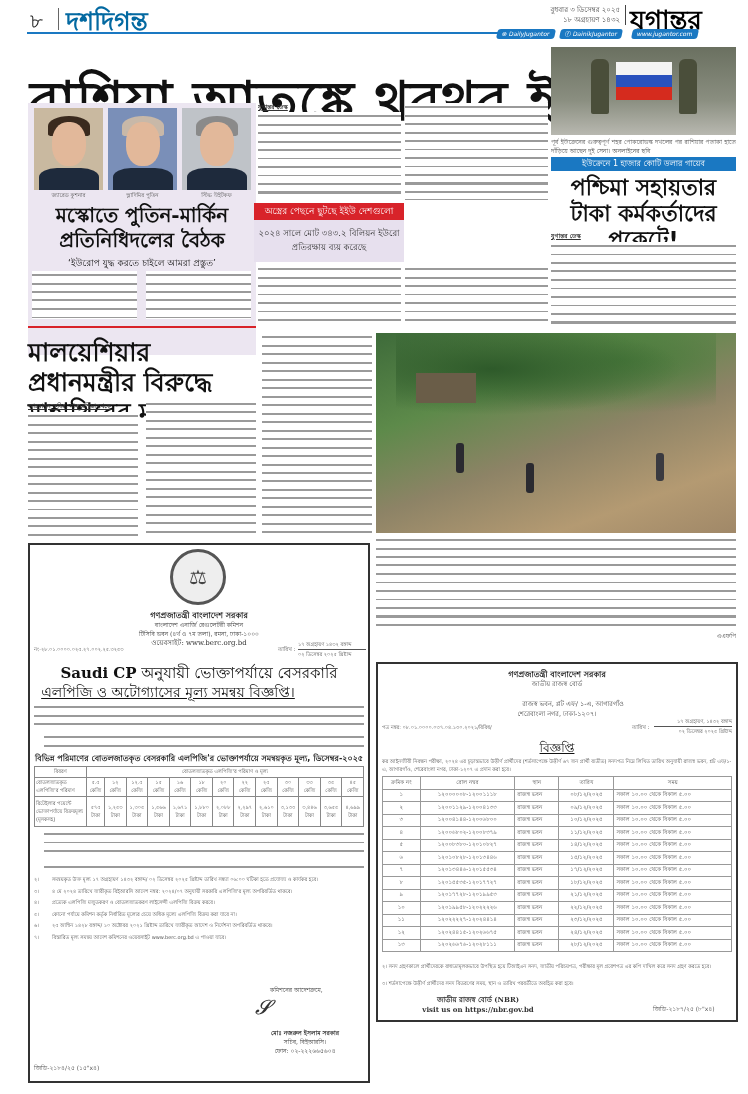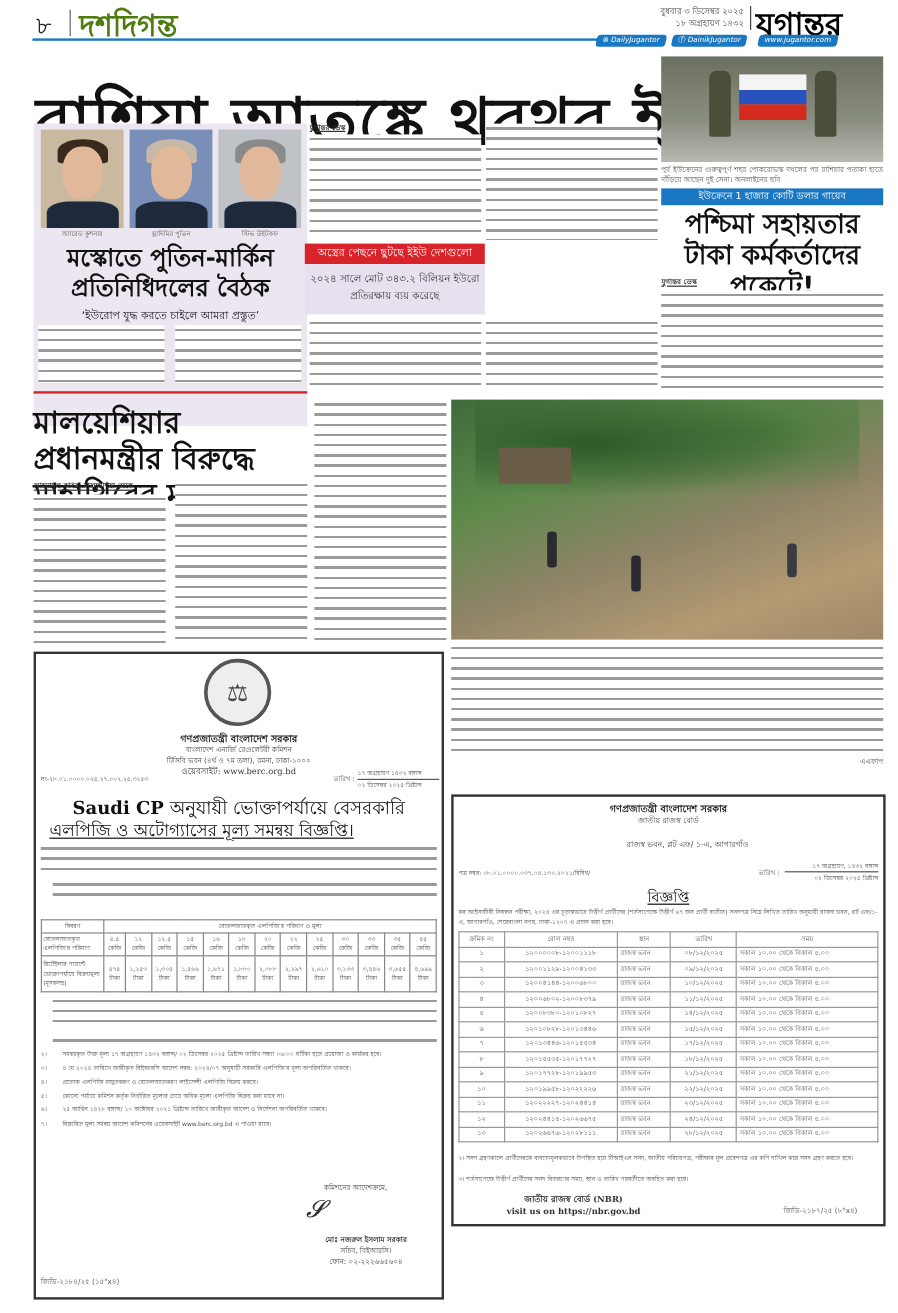--- a/index.html
+++ b/index.html
@@ -1,20 +1,20 @@
 <!DOCTYPE html>
 <html><head>
 <meta charset="utf-8">
 <style>
 *{box-sizing:border-box;margin:0;padding:0}
 body{width:748px;height:1094px;background:#fff;font-family:"DejaVu Sans",sans-serif;color:#222;position:relative;overflow:hidden}
 .abs{position:absolute}
 .hdr-num{left:30px;top:6px;font-size:20px;color:#222}
 .hdr-sep{left:58px;top:8px;width:1px;height:22px;background:#666}
-.hdr-sec{left:66px;top:2px;font-size:25px;font-weight:bold;color:#4d7c0f}
+.hdr-sec{left:66px;top:2px;font-size:25px;font-weight:bold;color:#0369a1}
 .hdr-rule{left:27px;top:32px;width:495px;height:2px;background:#1a78c2}
 .hdr-date{left:540px;top:5px;font-size:7px;color:#444;text-align:right;width:80px;line-height:10px}
 .hdr-vsep{left:625px;top:5px;width:1px;height:20px;background:#444}
 .hdr-logo{left:630px;top:0;font-size:26px;font-weight:bold;color:#000000;font-family:Liberation Sans, sans-serif}
 .social{top:29px;height:10px;border-radius:3px;background:#1a78c2;color:#fff;font-size:6px;line-height:10px;padding:0 5px;transform:skewX(-12deg)}
 .mainhead{left:30px;top:60px;font-size:54px;font-weight:bold;color:#111;letter-spacing:1px;white-space:nowrap}
 .photoRight{left:551px;top:47px;width:185px;height:88px;background:linear-gradient(#6a7060,#8a8e80 60%,#b8b8b0);overflow:hidden}
 .flag{position:absolute;left:65px;top:15px;width:56px;height:38px}
 .flag div{height:33.3%}
 .soldier{position:absolute;width:18px;height:55px;background:#4a4e3a;border-radius:6px 6px 2px 2px;top:12px}
@@ -136,20 +136,21 @@
   <div class="abs" style="left:248px;top:101px;font-size:5.5px;color:#555">তারিখ :</div>
   <div class="abs" style="left:268px;top:96px;width:68px;font-size:5px;color:#555;border-bottom:1px solid #555">১৭ অগ্রহায়ণ ১৪৩২ বঙ্গাব্দ</div>
   <div class="abs" style="left:268px;top:106px;width:68px;font-size:5px;color:#555">০২ ডিসেম্বর ২০২৫ খ্রিষ্টাব্দ</div>
   <div class="abs center" style="left:0;top:116px;width:338px;font-size:15px;color:#111;white-space:nowrap">
     <b style="font-family:'DejaVu Serif',serif">Saudi CP</b>
     <span>অনুযায়ী ভোক্তাপর্যায়ে বেসরকারি</span>
   </div>
   <div class="abs center" style="left:0;top:136px;width:276px;font-size:14px;color:#111;text-decoration:underline">এলপিজি ও অটোগ্যাসের মূল্য সমন্বয় বিজ্ঞপ্তি।</div>
   <div class="abs textlines" style="left:4px;top:158px;width:330px;height:26px"></div>
   <div class="abs textlines" style="left:14px;top:188px;width:320px;height:16px"></div>
+  <div class="abs center" style="left:0;top:207px;width:338px;font-size:8px;font-weight:bold;color:#222">বিভিন্ন পরিমাণের বোতলজাতকৃত বেসরকারি এলপিজি'র ভোক্তাপর্যায়ে সমন্বয়কৃত মূল্য, ডিসেম্বর-২০২৫</div>
   <table class="abs t1" style="left:4px;top:221px;width:330px">
     <thead>
       <tr>
           <th style="width:52px">বিবরণ</th>
           <th colspan="13">বোতলজাতকৃত এলপিজি'র পরিমাণ ও মূল্য</th>
         </tr>
     </thead>
     <tbody>
       <tr id="sizeRow">
           <td style="text-align:left">বোতলজাতকৃত এলপিজি'র পরিমাণ</td>
@@ -218,20 +219,21 @@
   <div class="abs center" style="left:220px;top:483px;width:110px;font-size:6px;font-weight:bold;color:#333">মোঃ নজরুল ইসলাম সরকার</div>
   <div class="abs center" style="left:220px;top:492px;width:110px;font-size:6px;color:#444">সচিব, বিইআরসি।</div>
   <div class="abs center" style="left:220px;top:501px;width:110px;font-size:6px;color:#444">ফোন: ০২-২২২৬৬৫৬০৪</div>
   <div class="abs" style="left:4px;top:518px;font-size:6px;color:#555">জিডি-২১৮৪/২৫ (১৫"x৪)</div>
 </div>
 
 <div class="abs ad2">
   <div class="abs center" style="left:0;top:4px;width:358px;font-size:8px;font-weight:bold;color:#222">গণপ্রজাতন্ত্রী বাংলাদেশ সরকার</div>
   <div class="abs center" style="left:0;top:15px;width:358px;font-size:6.5px;color:#444">জাতীয় রাজস্ব বোর্ড</div>
   <div class="abs center" style="left:16px;top:35px;width:358px;font-size:6.5px;color:#444">রাজস্ব ভবন, প্লট এফ/ ১-এ, আগারগাঁও</div>
+  <div class="abs center" style="left:0;top:45px;width:358px;font-size:6.5px;color:#444">শেরেবাংলা নগর, ঢাকা-১২০৭।</div>
   <div class="abs" style="left:4px;top:60px;font-size:5px;color:#555">পত্র নম্বর: ০৮.০১.০০০০.০৩৭.০৪.১৩০.২০২১/বিবিধ/</div>
   <div class="abs" style="left:254px;top:60px;font-size:5.5px;color:#555">তারিখ :</div>
   <div class="abs" style="left:276px;top:54px;width:78px;font-size:5px;color:#555;border-bottom:1px solid #555;text-align:right">১৭ অগ্রহায়ণ, ১৪৩২ বঙ্গাব্দ</div>
   <div class="abs" style="left:276px;top:64px;width:78px;font-size:5px;color:#555;text-align:right">০২ ডিসেম্বর ২০২৫ খ্রিষ্টাব্দ</div>
   <div class="abs center" style="left:0;top:75px;width:358px;font-size:12px;color:#111;text-decoration:underline">বিজ্ঞপ্তি</div>
   <div class="abs" style="left:4px;top:93px;width:350px;font-size:5px;line-height:8px;color:#555">কর আইনজীবী নিবন্ধন পরীক্ষা, ২০২৪ এর চূড়ান্তভাবে উত্তীর্ণ প্রার্থীদের (শর্তসাপেক্ষে উত্তীর্ণ ৬৭ জন প্রার্থী ব্যতীত) সনদপত্র নিম্নে লিখিত তারিখ অনুযায়ী রাজস্ব ভবন, প্লট এফ/১-এ, আগারগাঁও, শেরেবাংলা নগর, ঢাকা-১২০৭ এ প্রদান করা হবে।</div>
   <table class="abs t2" style="left:4px;top:112px;width:350px">
     <thead>
         <tr id="nbrHead">
           <th>ক্রমিক নং</th>

